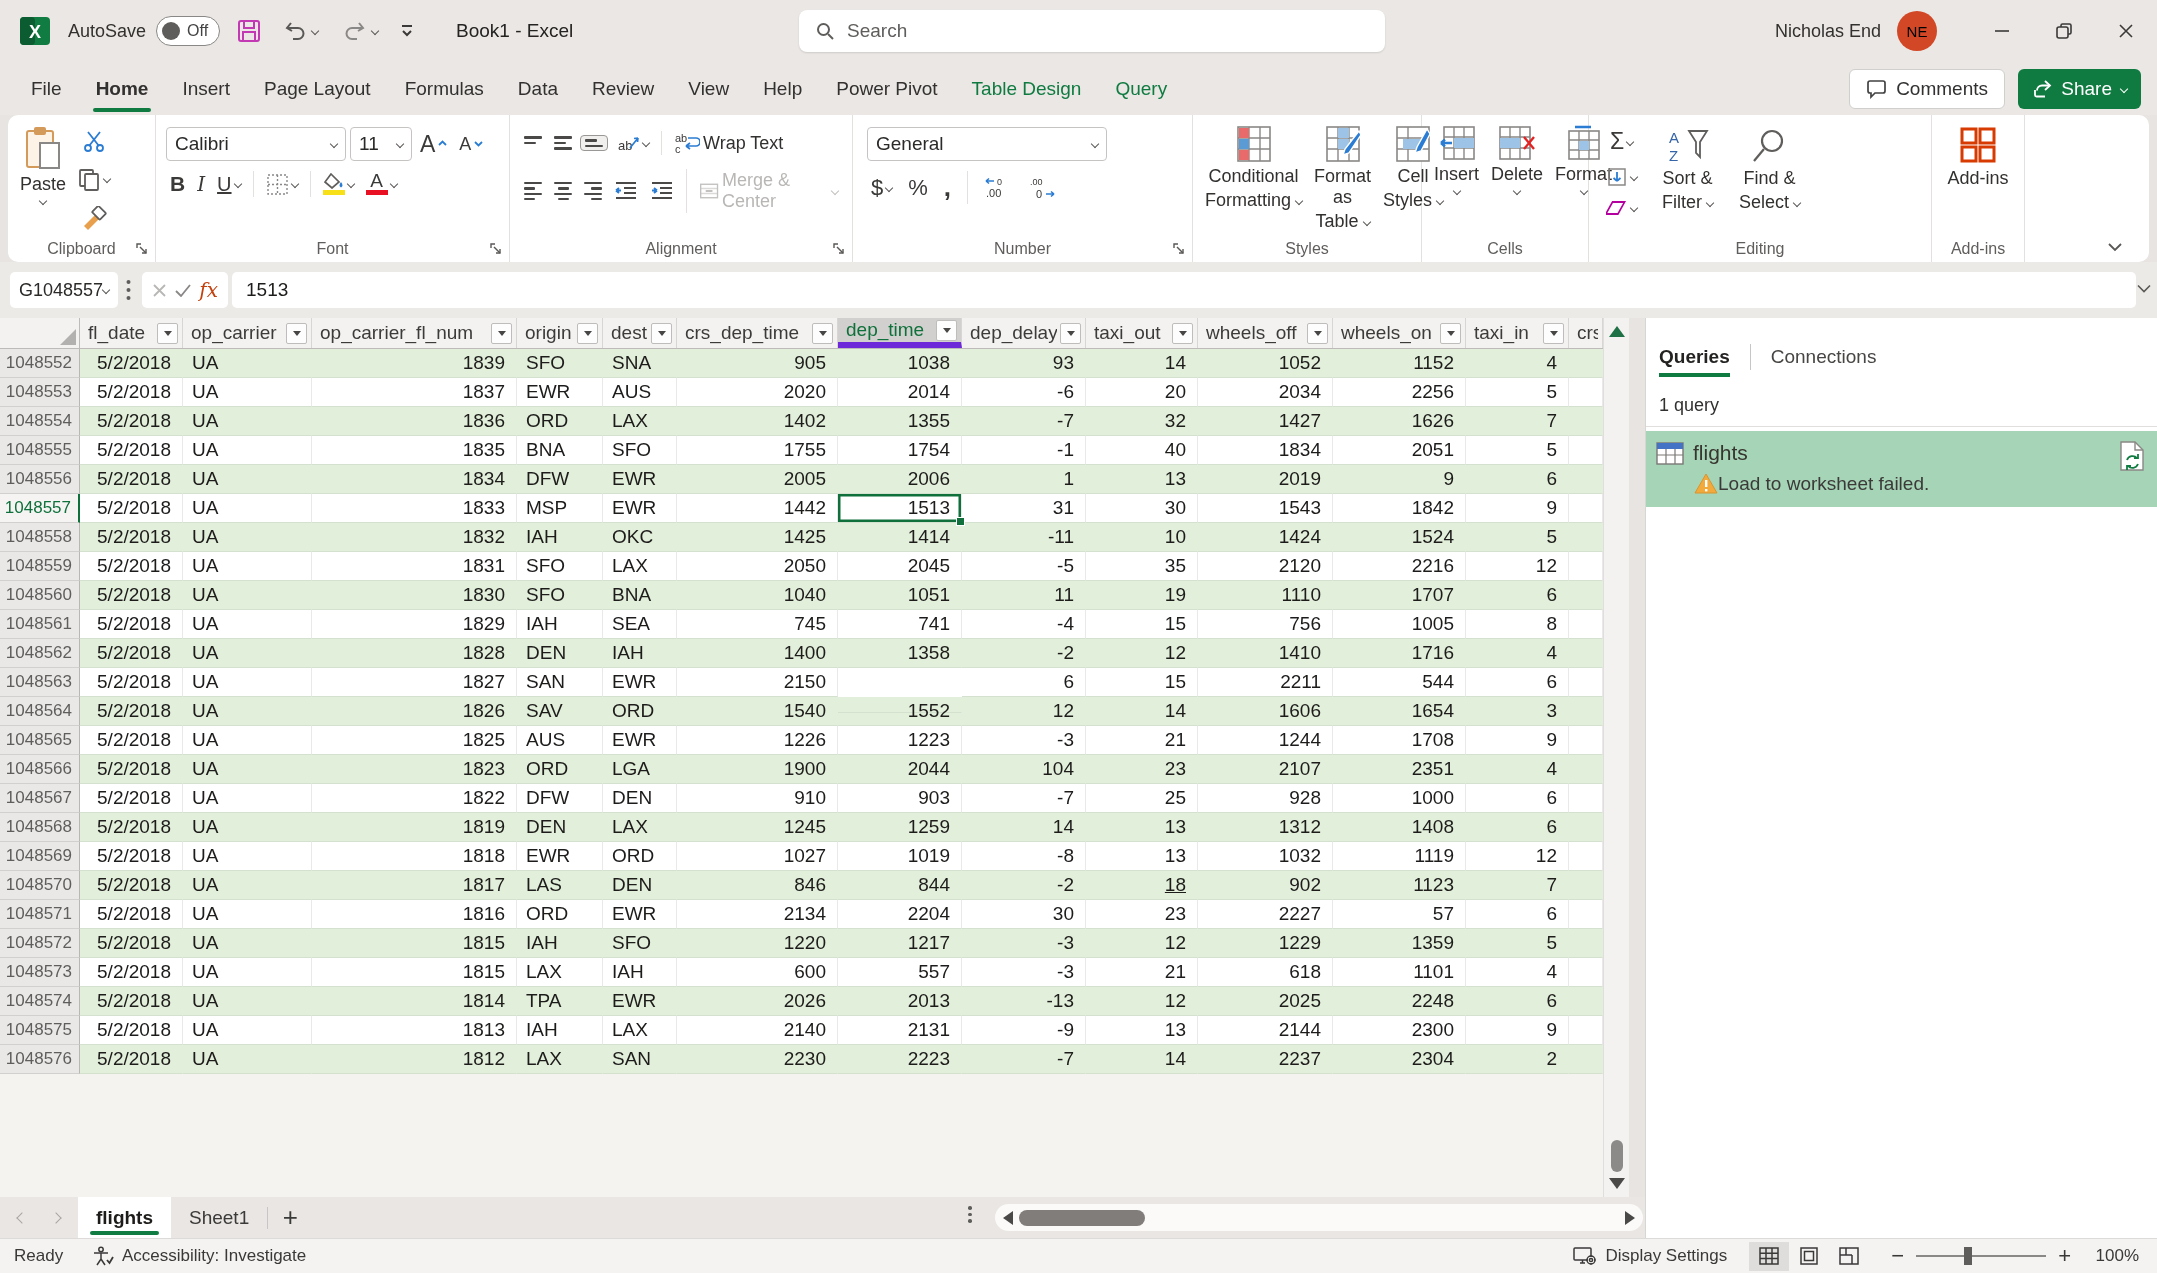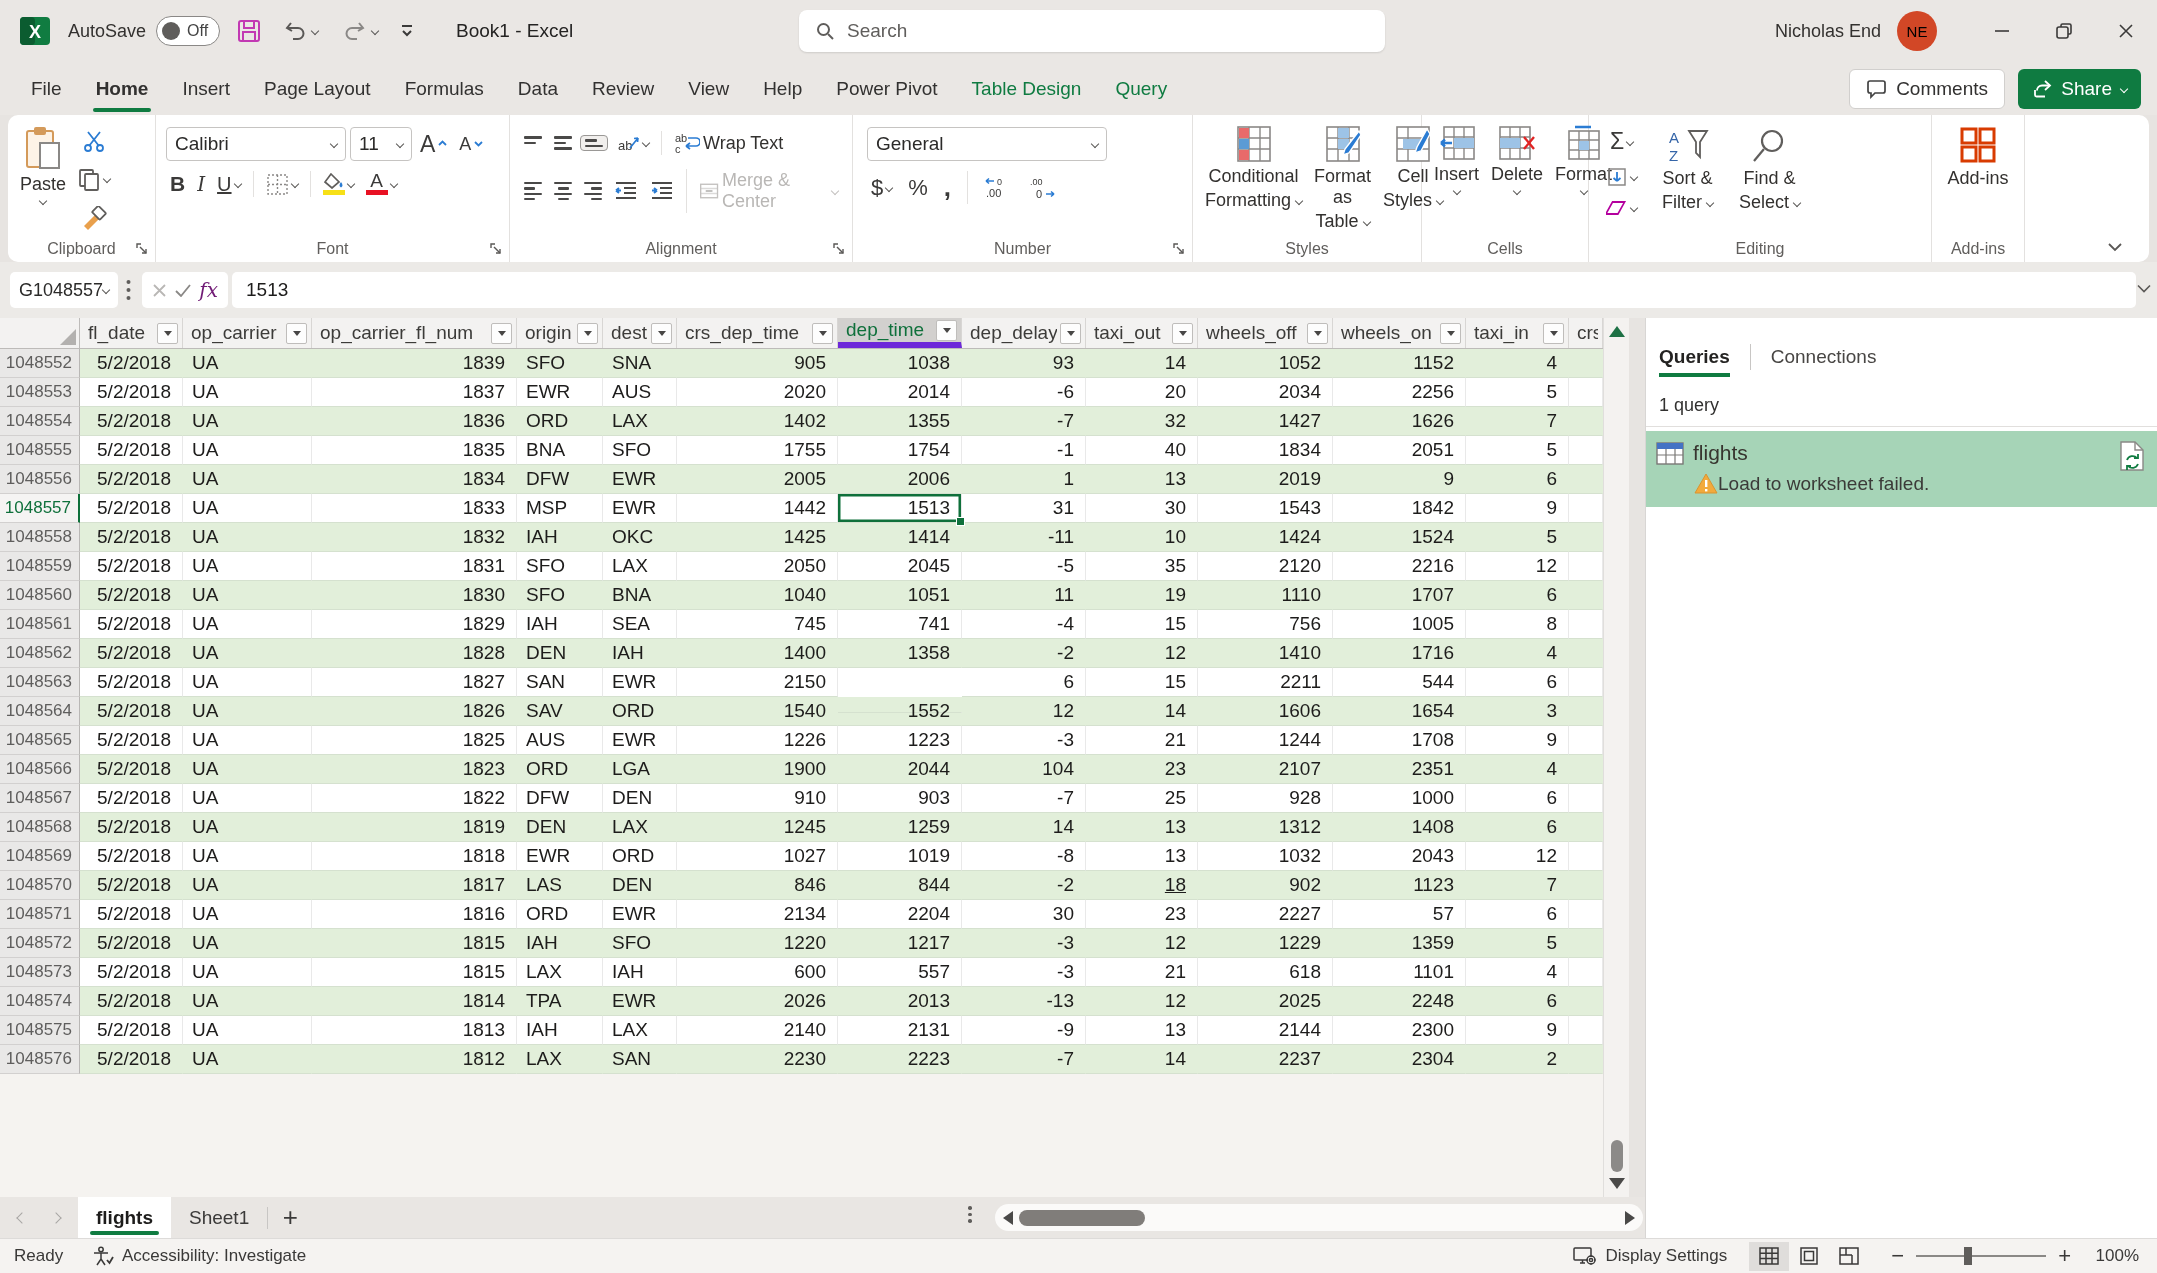--- a/index.html
+++ b/index.html
@@ -60,21 +60,21 @@
 
   
   .frow{position:absolute;top:262px;left:0;width:2157px;height:56px;background:#eceae7}
   .namebox{position:absolute;left:10px;top:10px;width:108px;height:36px;background:#fff;border-radius:5px;display:flex;align-items:center;justify-content:space-between;padding:0 9px;font-size:18px;color:#2b2a29}
   .fr-kebab{position:absolute;left:126px;top:17px}
   .fxbox{position:absolute;left:142px;top:10px;width:86px;height:36px;background:#fff;border-radius:5px;display:flex;align-items:center;justify-content:space-around;padding:0 6px}
   .formulafield{position:absolute;left:232px;top:10px;width:1904px;height:36px;background:#fff;border-radius:5px;display:flex;align-items:center;padding:0 14px;font-size:19px;color:#1d1c1b}
   .fr-expand{position:absolute;right:6px;top:22px}
   .xmark{font-size:20px;color:#b9b7b5}
   .checkmark{font-size:19px;color:#8a8886}
-  .fx{font-family:"DejaVu Serif",serif;font-style:italic;font-size:20px;color:#701a75}
+  .fx{font-family:"DejaVu Serif",serif;font-style:italic;font-size:20px;color:#c2410c}
 
   
   .ghead{position:absolute;top:318px;left:0;width:1603px;height:31px;display:flex;background:#f3f2f1;border-bottom:1px solid #bdbbb9}
   .hcell{position:relative;display:flex;align-items:center;height:100%;border-right:1px solid #d8d6d4;font-size:19px;color:#3c3b39;padding:0 4px 0 8px;overflow:hidden;white-space:nowrap}
   .hcell .lbl{flex:1 1 auto;overflow:hidden}
   .hcell.sel{background:#d2d0ce;color:#0f703b;border-bottom:6px solid #6d28d9}
   .hcorner{width:80px;flex:none;position:relative;border-right:1px solid #bdbbb9;background:#f3f2f1}
   .corner-tri{position:absolute;right:3px;bottom:3px;width:0;height:0;border-bottom:16px solid #b3b1af;border-left:16px solid transparent}
   .filterbtn{flex:none;width:21px;height:21px;background:#fdfdfd;border:1px solid #bfbdbb;border-radius:2px;display:flex;align-items:center;justify-content:center;margin-left:3px}
   .filterbtn .tri-dn{border-top-width:5px;border-left-width:4px;border-right-width:4px}
@@ -1071,21 +1071,21 @@
       <div class="cell ar" style="width: 103px;">5/2/2018</div>
       <div class="cell al" style="width: 129px;">UA</div>
       <div class="cell ar" style="width: 205px;">1818</div>
       <div class="cell al" style="width: 86px;">EWR</div>
       <div class="cell al" style="width: 74px;">ORD</div>
       <div class="cell ar" style="width: 161px;">1027</div>
       <div class="cell ar" style="width: 124px;">1019</div>
       <div class="cell ar" style="width: 124px;">-8</div>
       <div class="cell ar" style="width: 112px;">13</div>
       <div class="cell ar" style="width: 135px;">1032</div>
-      <div class="cell ar" style="width: 133px;">2043</div>
+      <div class="cell ar" style="width: 133px;">1119</div>
       <div class="cell ar" style="width: 103px;">12</div>
       <div class="cell ar" style="width: 34px;"></div>
     </div>
     <div class="trow band">
       <div class="rownum">1048570</div>
       <div class="cell ar" style="width: 103px;">5/2/2018</div>
       <div class="cell al" style="width: 129px;">UA</div>
       <div class="cell ar" style="width: 205px;">1817</div>
       <div class="cell al" style="width: 86px;">LAS</div>
       <div class="cell al" style="width: 74px;">DEN</div>

